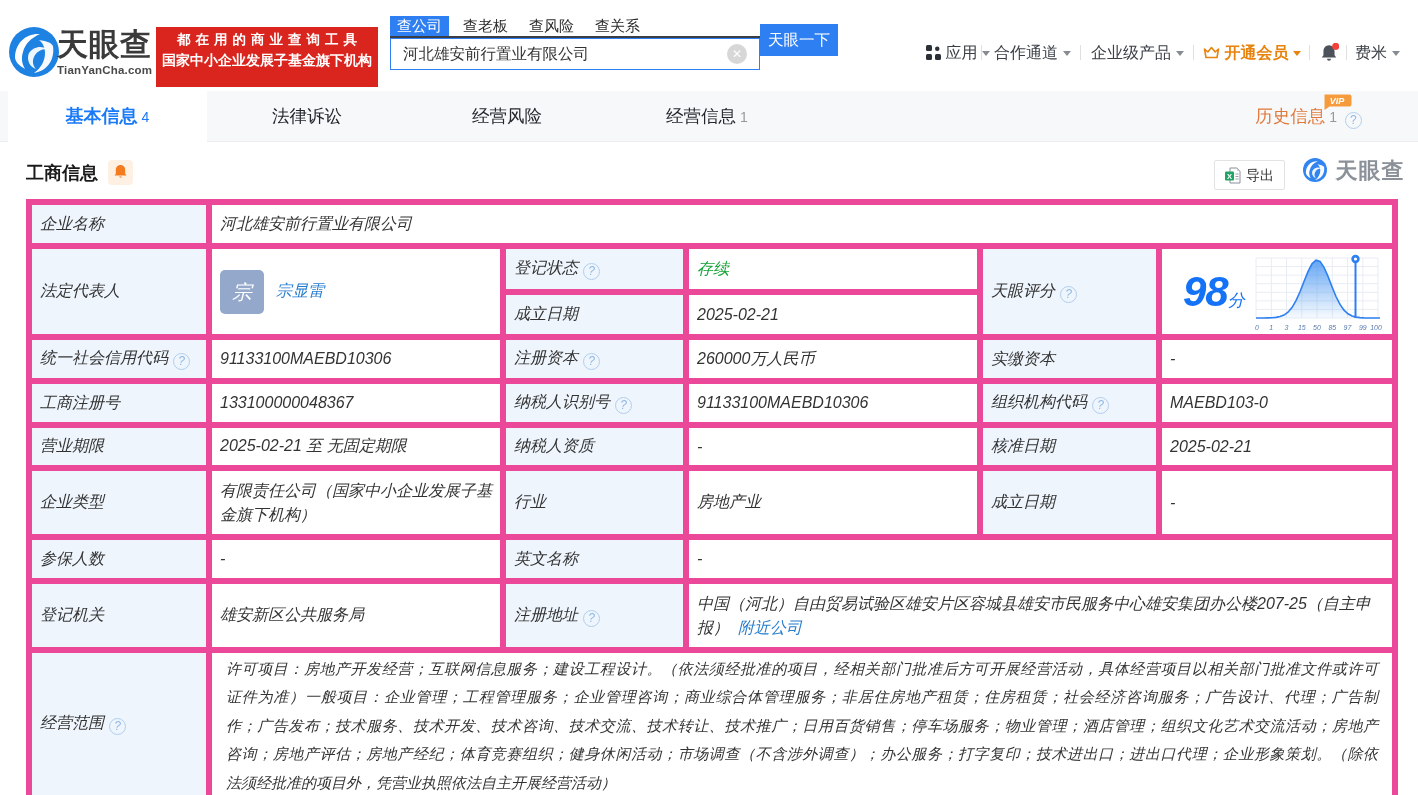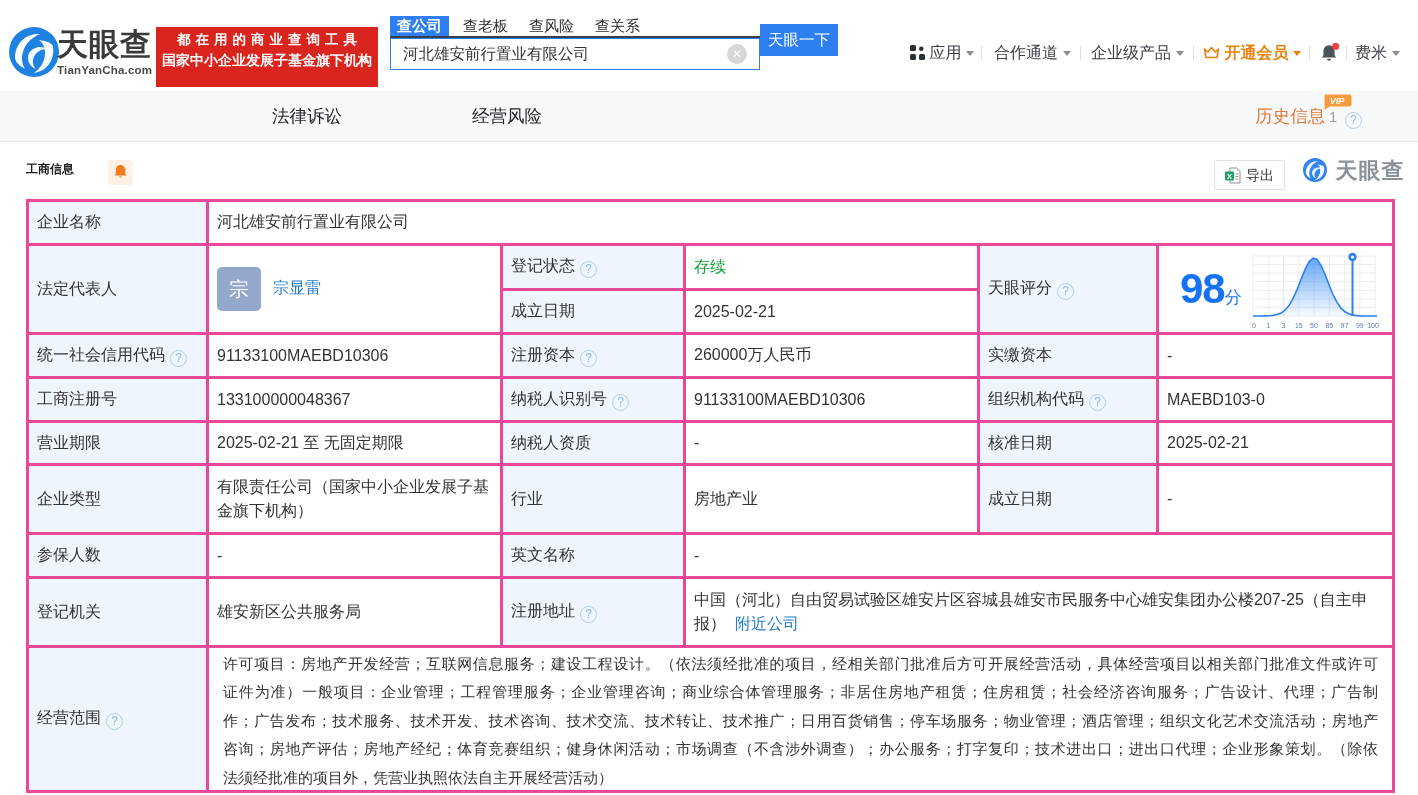--- a/index.html
+++ b/index.html
@@ -9,45 +9,45 @@
 #hdr { position:absolute; left:0; top:0; width:1418px; height:91px; background:#fff; }
 #logoc { position:absolute; left:9px; top:27px; width:50px; height:50px; }
 #logot { position:absolute; left:57px; top:29px; }
 #logot .cn { font-size:31px; font-weight:bold; color:#3a3a3a; letter-spacing:0.5px; line-height:31px; }
 #logot .en { font-size:11.5px; font-weight:bold; color:#4a4a4a; letter-spacing:0.2px; margin-top:4px; }
 #redbox { position:absolute; left:156px; top:27px; width:222px; height:60px; background:#d9251d; color:#fff; text-align:center; }
 #redbox .l1 { font-size:13.5px; font-weight:bold; letter-spacing:5px; margin-top:4px; text-indent:5px; }
 #redbox .l2 { font-size:14px; font-weight:bold; margin-top:3px; letter-spacing:0px; }
 #stabs { position:absolute; left:390px; top:16px; height:21px; }
 #stabs span { display:inline-block; font-size:15px; color:#2b2b2b; padding:1px 7px 2px; margin-right:7px; vertical-align:top; }
-#stabs span.act { background:#2e7ff2; color:#fff; font-weight:bold; }
+#stabs span.act { background:#2e7ff2; color:#fff; font-weight:normal; }
 #sunder { position:absolute; left:390px; top:36px; width:370px; height:2px; background:#3b3f45; }
 #sinput { position:absolute; left:390px; top:38px; width:370px; height:32px; border:1px solid #2e7ff2; background:#fff; font-size:15.5px; color:#333; line-height:30px; padding-left:12px; }
 #sclear { position:absolute; left:727px; top:44px; width:20px; height:20px; border-radius:50%; background:#d7d7d7; color:#fff; font-size:12px; text-align:center; line-height:20px; }
 #sbtn { position:absolute; left:760px; top:24px; width:78px; height:32px; background:#2e7ff2; color:#fff; font-size:15.5px; text-align:center; line-height:32px; }
 #rmenu { position:absolute; left:900px; top:40px; width:518px; height:26px; font-size:16px; color:#3c4148; }
 #rmenu .it { position:absolute; top:0; height:26px; line-height:26px; white-space:nowrap; }
 #rmenu .sep { position:absolute; top:5px; width:1px; height:15px; background:#e0e0e0; }
 .caret { display:inline-block; width:0; height:0; border-left:4.5px solid transparent; border-right:4.5px solid transparent; border-top:5px solid #878c93; vertical-align:middle; margin-left:5px; }
 .caret.or { border-top-color:#e8830f; }
 
 #tabbar { position:absolute; left:0; top:91px; width:1418px; height:51px; background:#f7f8fa; border-bottom:1px solid #ebedf0; }
 #tabbar .tab { position:absolute; top:0; height:50px; line-height:50px; text-align:center; font-size:17.5px; color:#23272d; }
 #tabbar .tab.act { background:#fff; color:#1a7af8; font-weight:bold; font-size:18px; height:51px; }
 #tabbar .cnt { font-size:14px; color:#999; font-weight:normal; margin-left:4px; }
 #tabbar .act .cnt { color:#1a7af8; }
 
 #sechead { position:absolute; left:0; top:142px; width:1418px; height:57px; background:#fff; }
-#sectitle { position:absolute; left:26px; top:19px; font-size:12px; font-weight:bold; color:#1a1a1a; }
+#sectitle { position:absolute; left:26px; top:19px; font-size:18px; font-weight:bold; color:#1a1a1a; }
 #bellbox { position:absolute; left:108px; top:18px; width:25px; height:25px; background:#fef0e3; border-radius:4px; }
 #exportbtn { position:absolute; left:1214px; top:18px; width:71px; height:30px; border:1px solid #e2e2e2; border-radius:2px; background:#fff; line-height:28px; text-align:center; font-size:14px; color:#333; }
 #wmark { position:absolute; left:1303px; top:16px; height:26px; white-space:nowrap; }
 
 #tbl { position:absolute; left:26px; top:199px; border-collapse:collapse; table-layout:fixed; }
-#tbl td { border:3px solid #ec4899; font-size:16px; color:#333; padding:4px 8px 4px 8px; vertical-align:middle; word-break:break-all; }
+#tbl td { border:6px solid #ec4899; font-size:16px; color:#333; padding:4px 8px 4px 8px; vertical-align:middle; word-break:break-all;font-style:italic; }
 #tbl td.lb { background:#eef5fd; }
 #tbl td.ct { line-height:28.4px; padding:0 14px; font-size:15px; }
 #tbl td.ct > div { position:relative; top:2px; }
 .qm { display:inline-block; width:17px; height:17px; border:1.5px solid #b1cfee; border-radius:50%; color:#90b9e2; font-size:12px; line-height:14px; text-align:center; vertical-align:-2px; margin-left:5px; background:transparent; }
 a.lnk { color:#267dcd; text-decoration:none;text-align:center; }
 .green { color:#16a338; }
 #avatar { display:inline-block; width:44px; height:44px; background:#94a8cc; border-radius:5px; color:#fff; font-size:20px; text-align:center; line-height:44px; vertical-align:middle; }
 #score98 { font-size:42px; font-weight:bold; color:#1372f5; letter-spacing:-1px; white-space:nowrap; }
 #fen { font-size:17px; color:#1372f5; font-weight:normal; letter-spacing:0; }
 </style>
@@ -68,21 +68,21 @@
   <div id="redbox">
         <div class="l1">都在用的商业查询工具</div>
         <div class="l2">国家中小企业发展子基金旗下机构</div>
       </div>
   <div id="stabs"><span class="act">查公司</span><span>查老板</span><span>查风险</span><span>查关系</span></div>
   <div id="sunder"></div>
   <div id="sinput">河北雄安前行置业有限公司</div>
   <div id="sclear">✕</div>
   <div id="sbtn">天眼一下</div>
   <div id="rmenu">
-    <span class="it" style="left:10px">
+    <span class="it" style="left:26px">
       <svg width="15" height="15" viewBox="0 0 15 15" style="vertical-align:-2px">
             <rect x="0" y="0" width="6" height="6" rx="1.5" fill="#2b2f36"></rect>
             <rect x="9" y="1.5" width="4.5" height="4.5" rx="2.2" fill="#2b2f36"></rect>
             <rect x="0" y="9" width="6" height="6" rx="1.5" fill="#2b2f36"></rect>
             <rect x="9" y="9" width="6" height="6" rx="1.5" fill="#2b2f36"></rect>
           </svg>
       应用<i class="caret"></i></span>
     <span class="sep" style="left:81px"></span>
     <span class="it" style="left:94px">合作通道<i class="caret"></i></span>
     <span class="sep" style="left:180px"></span>
@@ -98,22 +98,24 @@
       <svg width="20" height="20" viewBox="0 0 18 18" style="vertical-align:-5px">
             <path d="M9,2 C6,2 4,4.5 4,7.5 L4,11 L2.5,13 L15.5,13 L14,11 L14,7.5 C14,4.5 12,2 9,2 Z" fill="#4d525a"></path>
             <path d="M7.2,14.2 a1.8,1.8 0 0 0 3.6,0 Z" fill="#4d525a"></path>
             <circle cx="15" cy="3" r="3.2" fill="#f3403a"></circle>
           </svg></span>
     <span class="sep" style="left:446px"></span>
     <span class="it" style="left:455px">费米<i class="caret"></i></span>
   </div>
 </div>
 <div id="tabbar">
+  <div class="tab act" style="left:8px;width:199px">基本信息<span class="cnt">4</span></div>
   <div class="tab" style="left:407px;width:200px">经营风险</div>
   <div class="tab" style="left:207px;width:200px">法律诉讼</div>
+  <div class="tab" style="left:607px;width:200px">经营信息<span class="cnt">1</span></div>
   <div class="tab" style="left:1207px;width:203px;color:#e0793c">历史信息<span class="cnt">1</span>
     <span class="qm" style="margin-left:3px">?</span>
     <svg style="position:absolute;right:58px;top:3px" width="30" height="16" viewBox="0 0 30 16">
           <path d="M2.5,0.5 h25 a2,2 0 0 1 2,2 v8 a2,2 0 0 1 -2,2 h-20 l-5,3.5 z" fill="#f59b3c"></path>
           <text x="15" y="10" font-size="9" font-weight="bold" font-style="italic" fill="#fff" text-anchor="middle">VIP</text>
         </svg>
   </div>
 </div>
 <div id="sechead">
   <div id="sectitle">工商信息</div>

